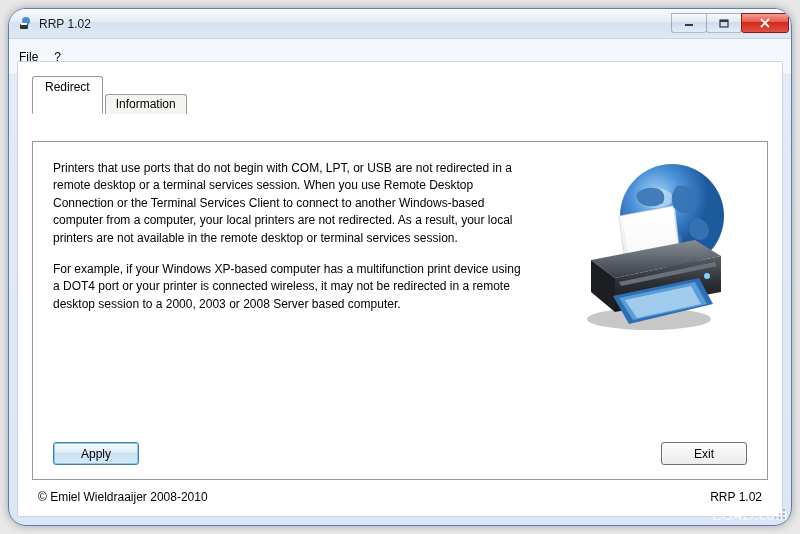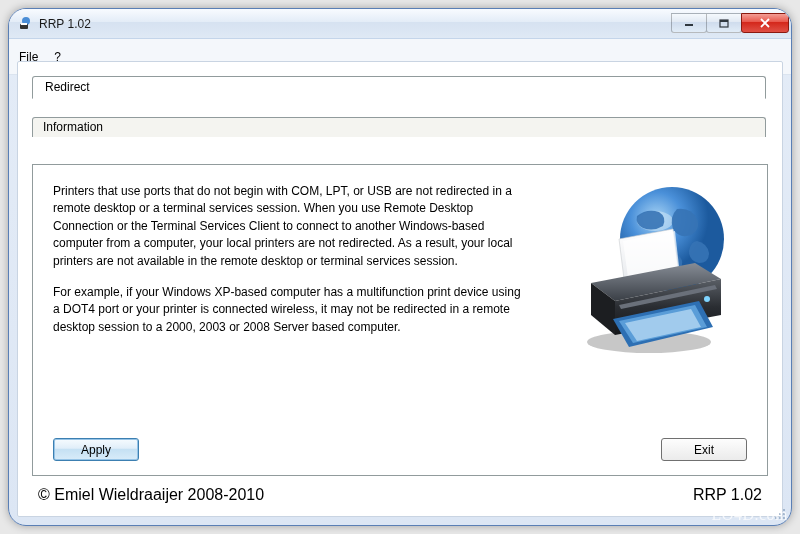--- a/index.html
+++ b/index.html
@@ -106,21 +106,20 @@
       position: relative;
       flex: 1;
       display: flex;
       flex-direction: column;
     }
     .tab-headers {
       display: flex;
       position: relative;
       z-index: 2;
       margin-bottom: -1px;
-      flex-direction: column;
     }
     .tab-header {
       padding: 3px 12px 4px 12px;
       border: 1px solid #919b9c;
       border-bottom: none;
       background: #fcfcfc;
       font-size: 12px;
       color: #000;
       border-radius: 3px 3px 0 0;
       margin-right: 2px;
@@ -189,21 +188,21 @@
       border: 1px solid #3c7fb1;
       box-shadow: inset 0 0 0 1px #95c3e6;
       background: linear-gradient(180deg, #f6fbfe 0%, #e0eef9 45%, #c4e0f3 46%, #d9ecf9 100%);
     }
     
     
     .footer {
       display: flex;
       justify-content: space-between;
       padding: 10px 6px 4px 6px;
-      font-size: 16px;
+      font-size: 12px;
       color: #000;
     }
     
     .watermark {
       position: absolute;
       bottom: 10px;
       right: 12px;
       font-size: 16px;
       color: rgba(255,255,255,0.75);
       font-family: Liberation Serif, serif;

